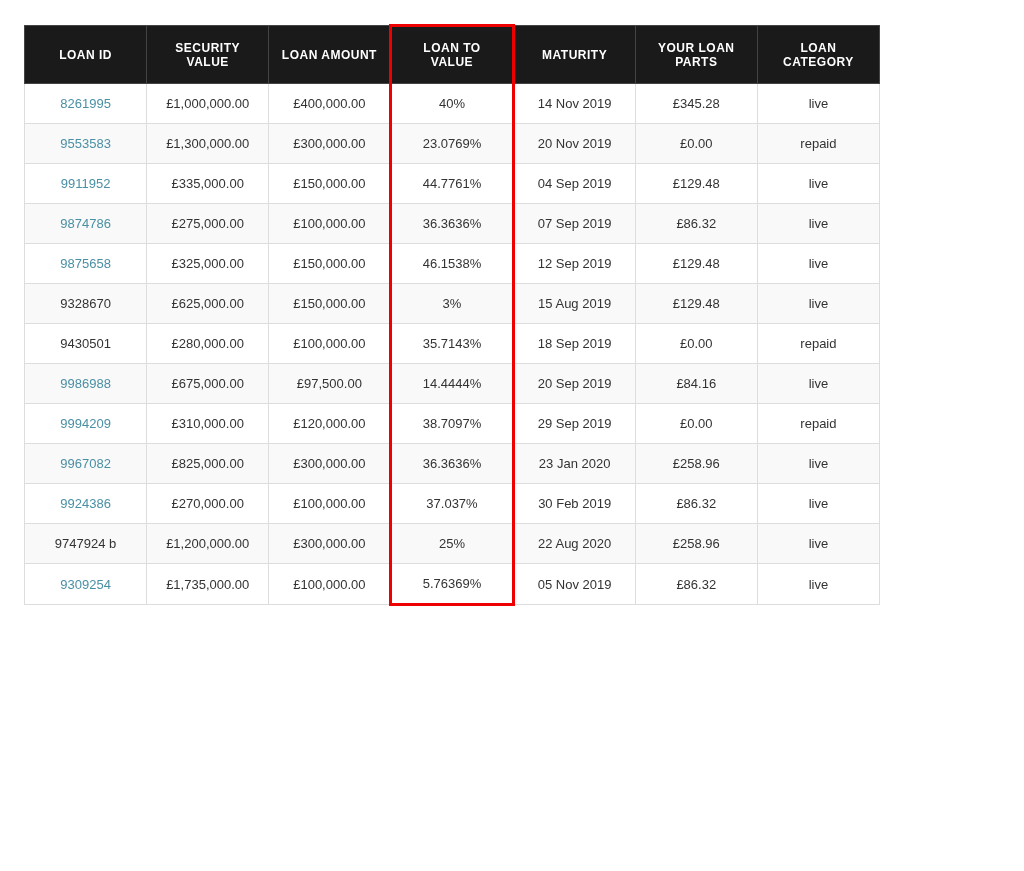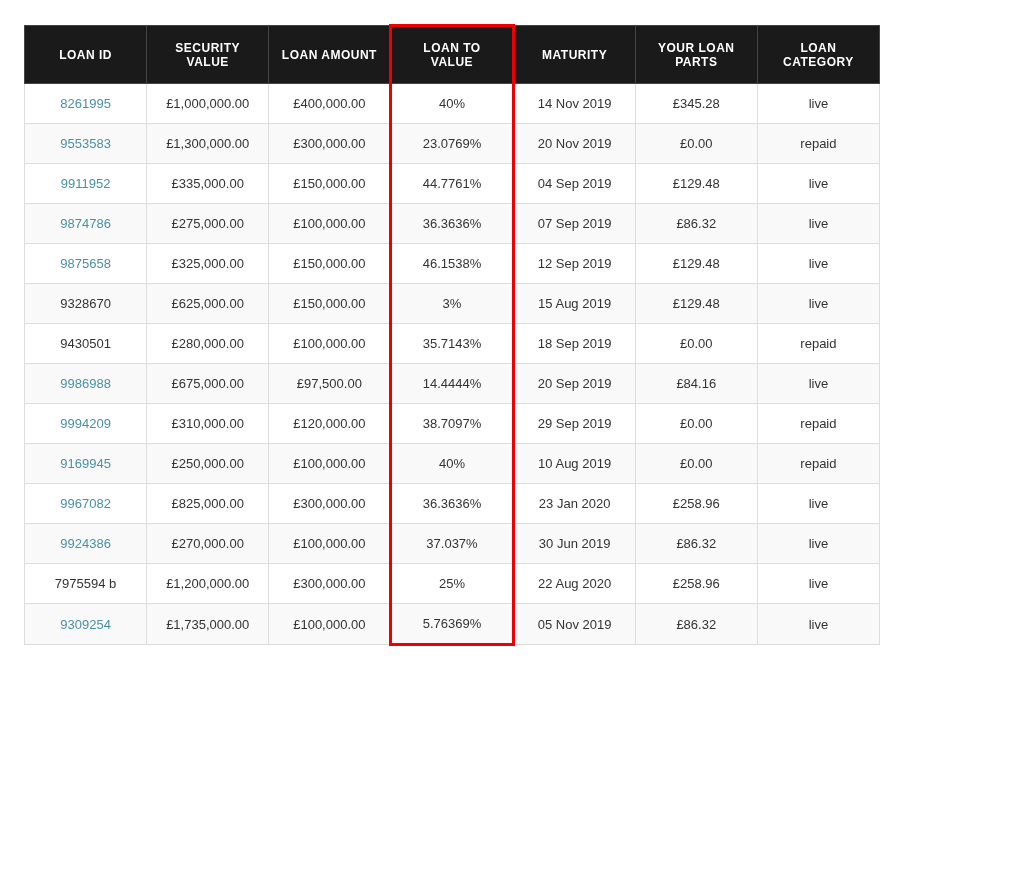--- a/index.html
+++ b/index.html
@@ -155,48 +155,39 @@
         <tr>
           <td><a class="loan-id-link" href="#">9994209</a></td>
           <td>£310,000.00</td>
           <td>£120,000.00</td>
           <td class="col-loan-to-value">38.7097%</td>
           <td>29 Sep 2019</td>
           <td>£0.00</td>
           <td>repaid</td>
         </tr>
         <tr>
-          <td><a class="loan-id-link" href="#">9169945</a></td>
-          <td>£250,000.00</td>
-          <td>£100,000.00</td>
-          <td class="col-loan-to-value">40%</td>
-          <td>10 Aug 2019</td>
-          <td>£0.00</td>
-          <td>repaid</td>
-        </tr>
-        <tr>
           <td><a class="loan-id-link" href="#">9967082</a></td>
           <td>£825,000.00</td>
           <td>£300,000.00</td>
           <td class="col-loan-to-value">36.3636%</td>
           <td>23 Jan 2020</td>
           <td>£258.96</td>
           <td>live</td>
         </tr>
         <tr>
           <td><a class="loan-id-link" href="#">9924386</a></td>
           <td>£270,000.00</td>
           <td>£100,000.00</td>
           <td class="col-loan-to-value">37.037%</td>
-          <td>30 Jun 2019</td>
+          <td>30 Feb 2019</td>
           <td>£86.32</td>
           <td>live</td>
         </tr>
         <tr>
-          <td>7975594 b</td>
+          <td>9747924 b</td>
           <td>£1,200,000.00</td>
           <td>£300,000.00</td>
           <td class="col-loan-to-value">25%</td>
           <td>22 Aug 2020</td>
           <td>£258.96</td>
           <td>live</td>
         </tr>
         <tr>
           <td><a class="loan-id-link" href="#">9309254</a></td>
           <td>£1,735,000.00</td>

